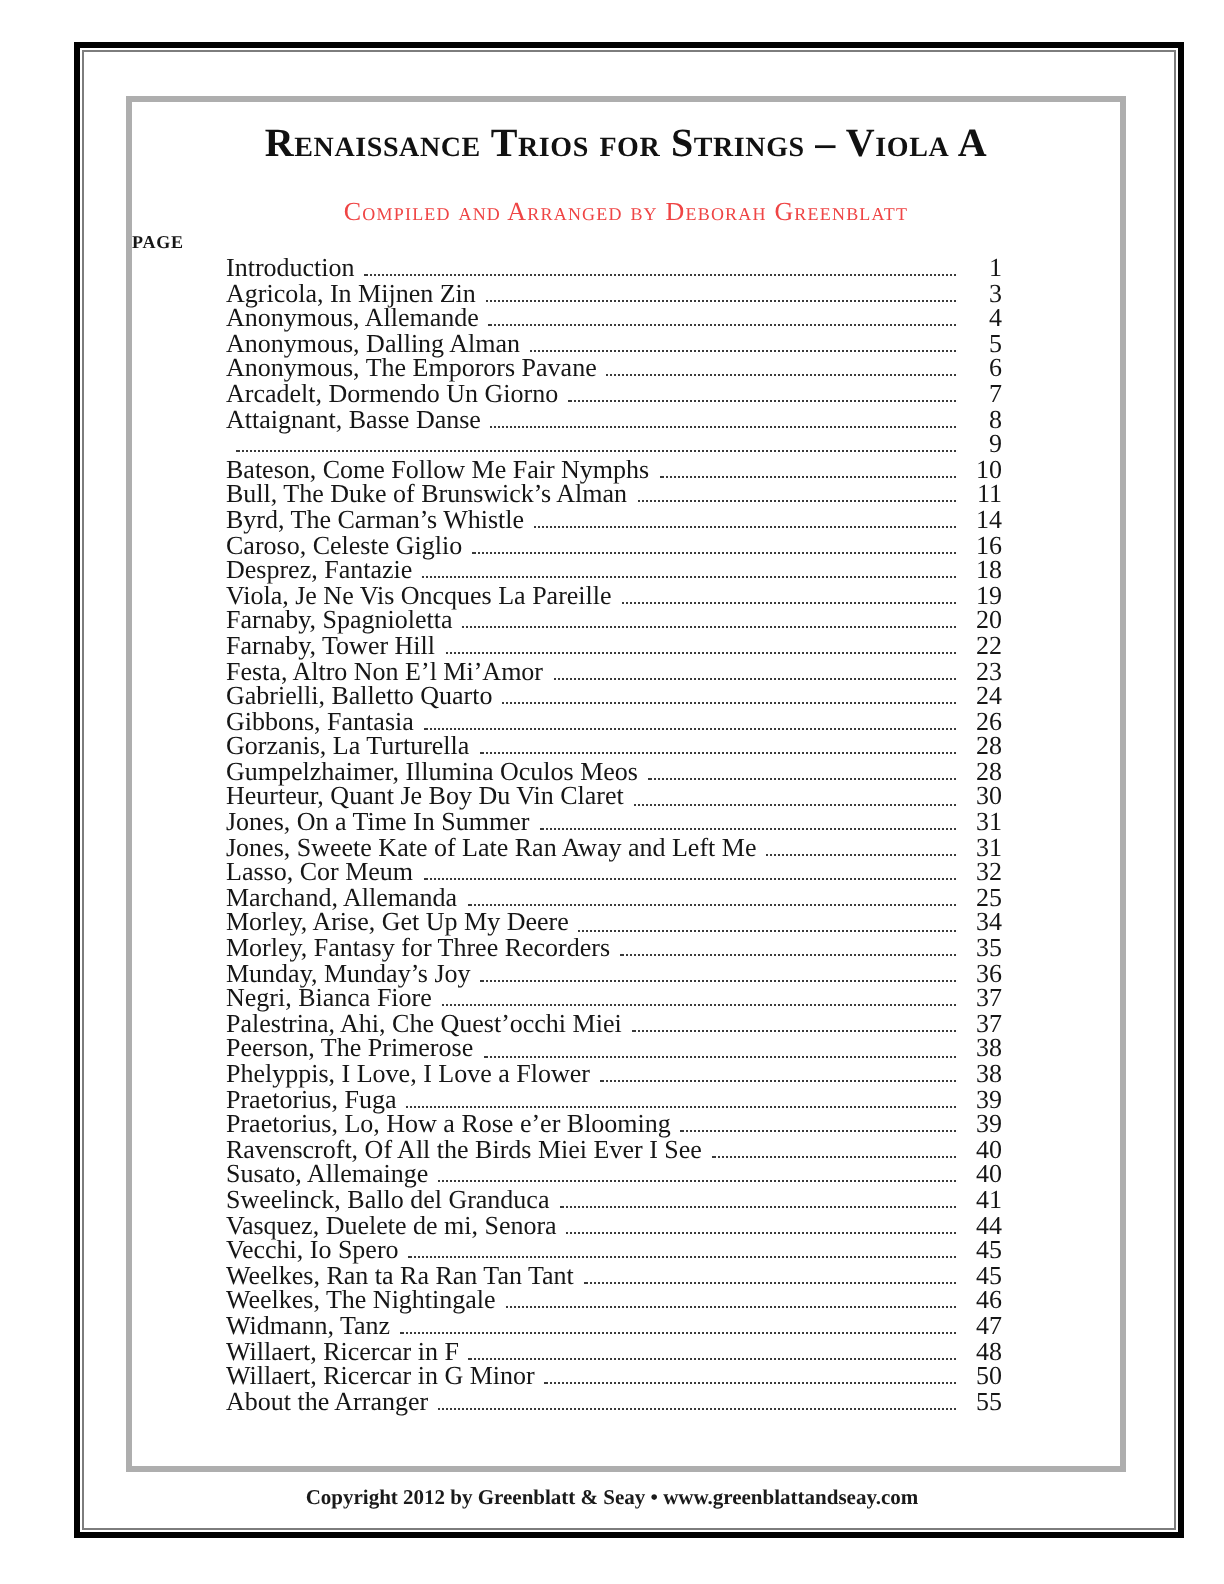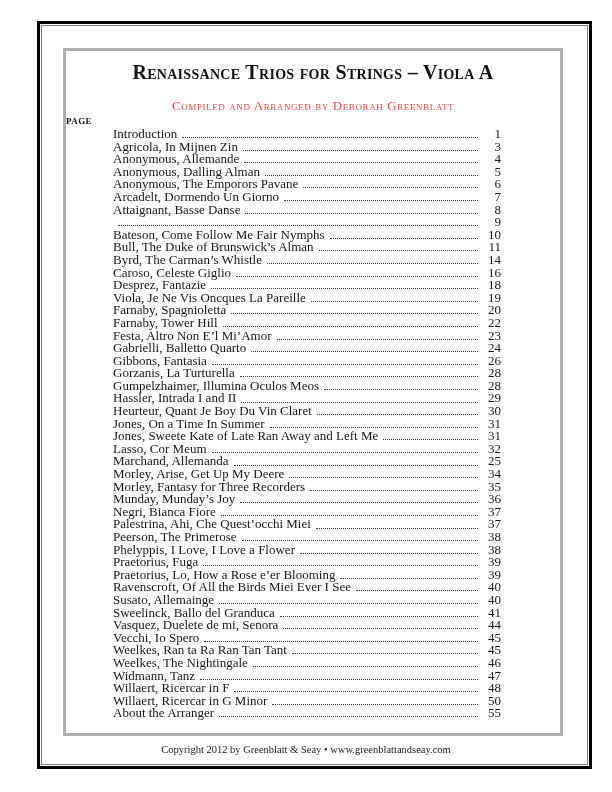--- a/index.html
+++ b/index.html
@@ -98,20 +98,21 @@
     text-align: right;
   }
   .footer {
     position: absolute;
     left: 0;
     top: 744px;
     width: 100%;
     text-align: center;
     font-size: 10.5px;
     color: #1a1a1a;
+    font-weight: bold;
   }
 </style>
 </head>
 <body>
 
 <div class="page">
 
   <div class="outer-frame">
     <div class="outer-frame-innerline"></div>
   </div>
@@ -244,25 +245,20 @@
           <span class="leader"></span>
           <span class="entry-page">28</span>
         </div>
 
         <div class="toc-row">
           <span class="entry-title">Gumpelzhaimer, Illumina Oculos Meos</span>
           <span class="leader"></span>
           <span class="entry-page">28</span>
         </div>
 
-        <div class="toc-row">
-          <span class="entry-title">Hassler, Intrada I and II</span>
-          <span class="leader"></span>
-          <span class="entry-page">29</span>
-        </div>
 
         <div class="toc-row">
           <span class="entry-title">Heurteur, Quant Je Boy Du Vin Claret</span>
           <span class="leader"></span>
           <span class="entry-page">30</span>
         </div>
 
         <div class="toc-row">
           <span class="entry-title">Jones, On a Time In Summer</span>
           <span class="leader"></span>

